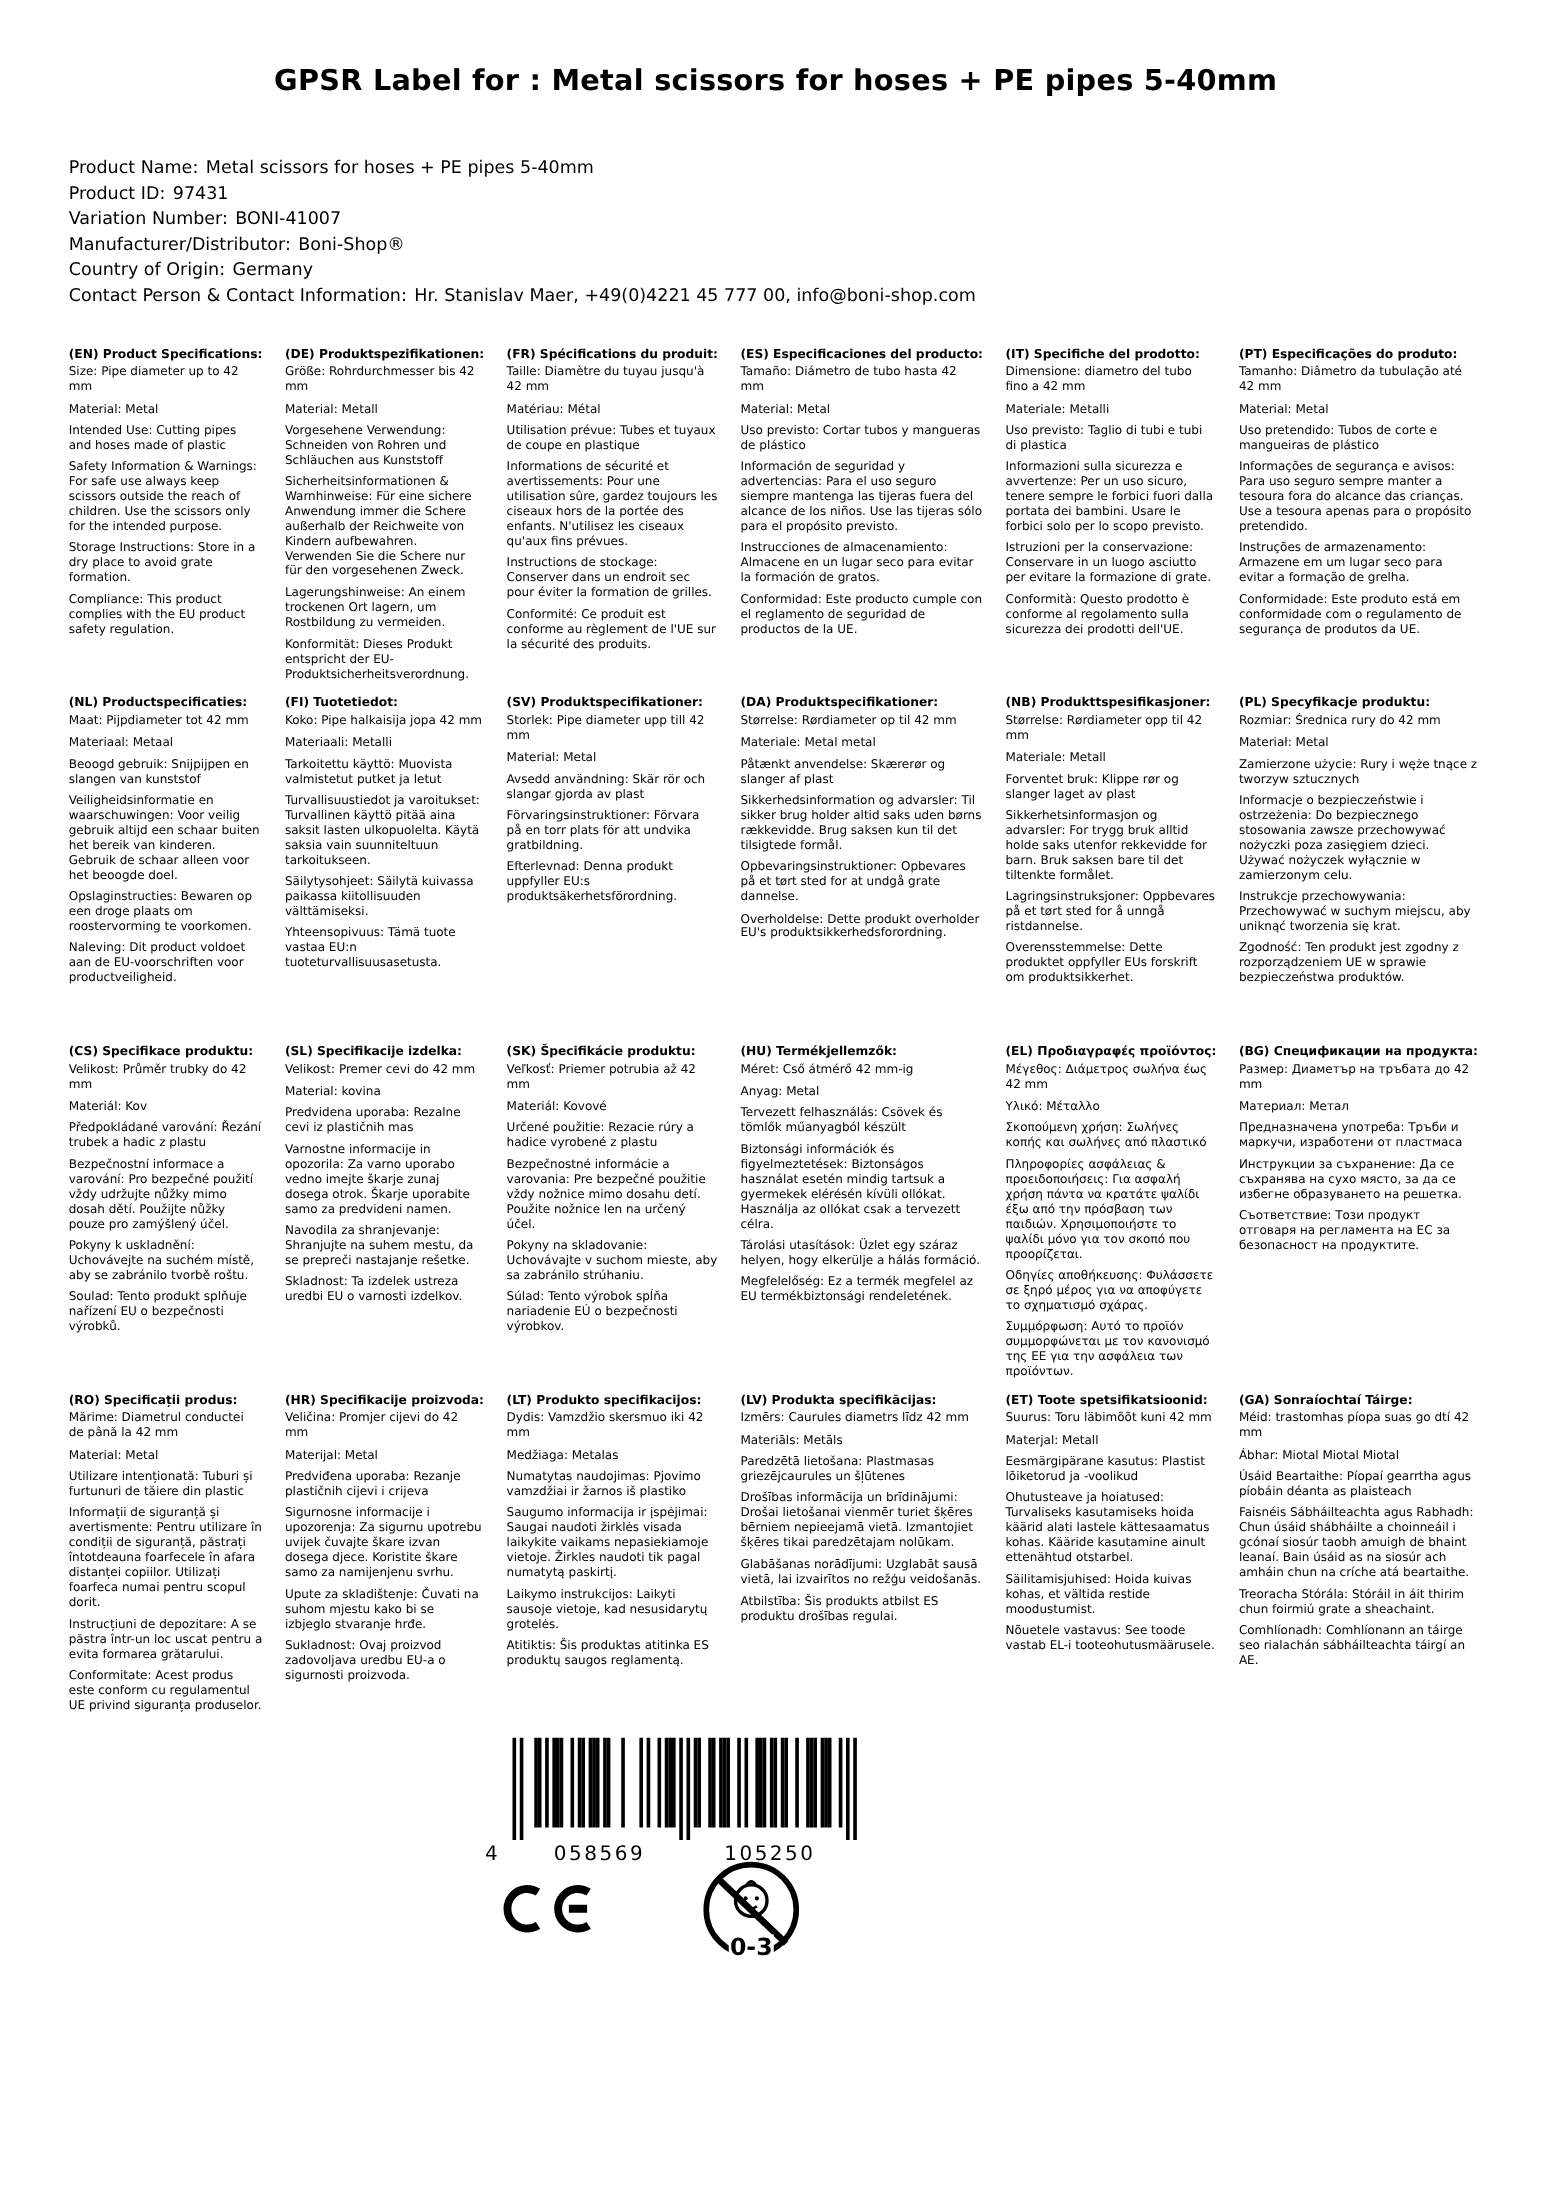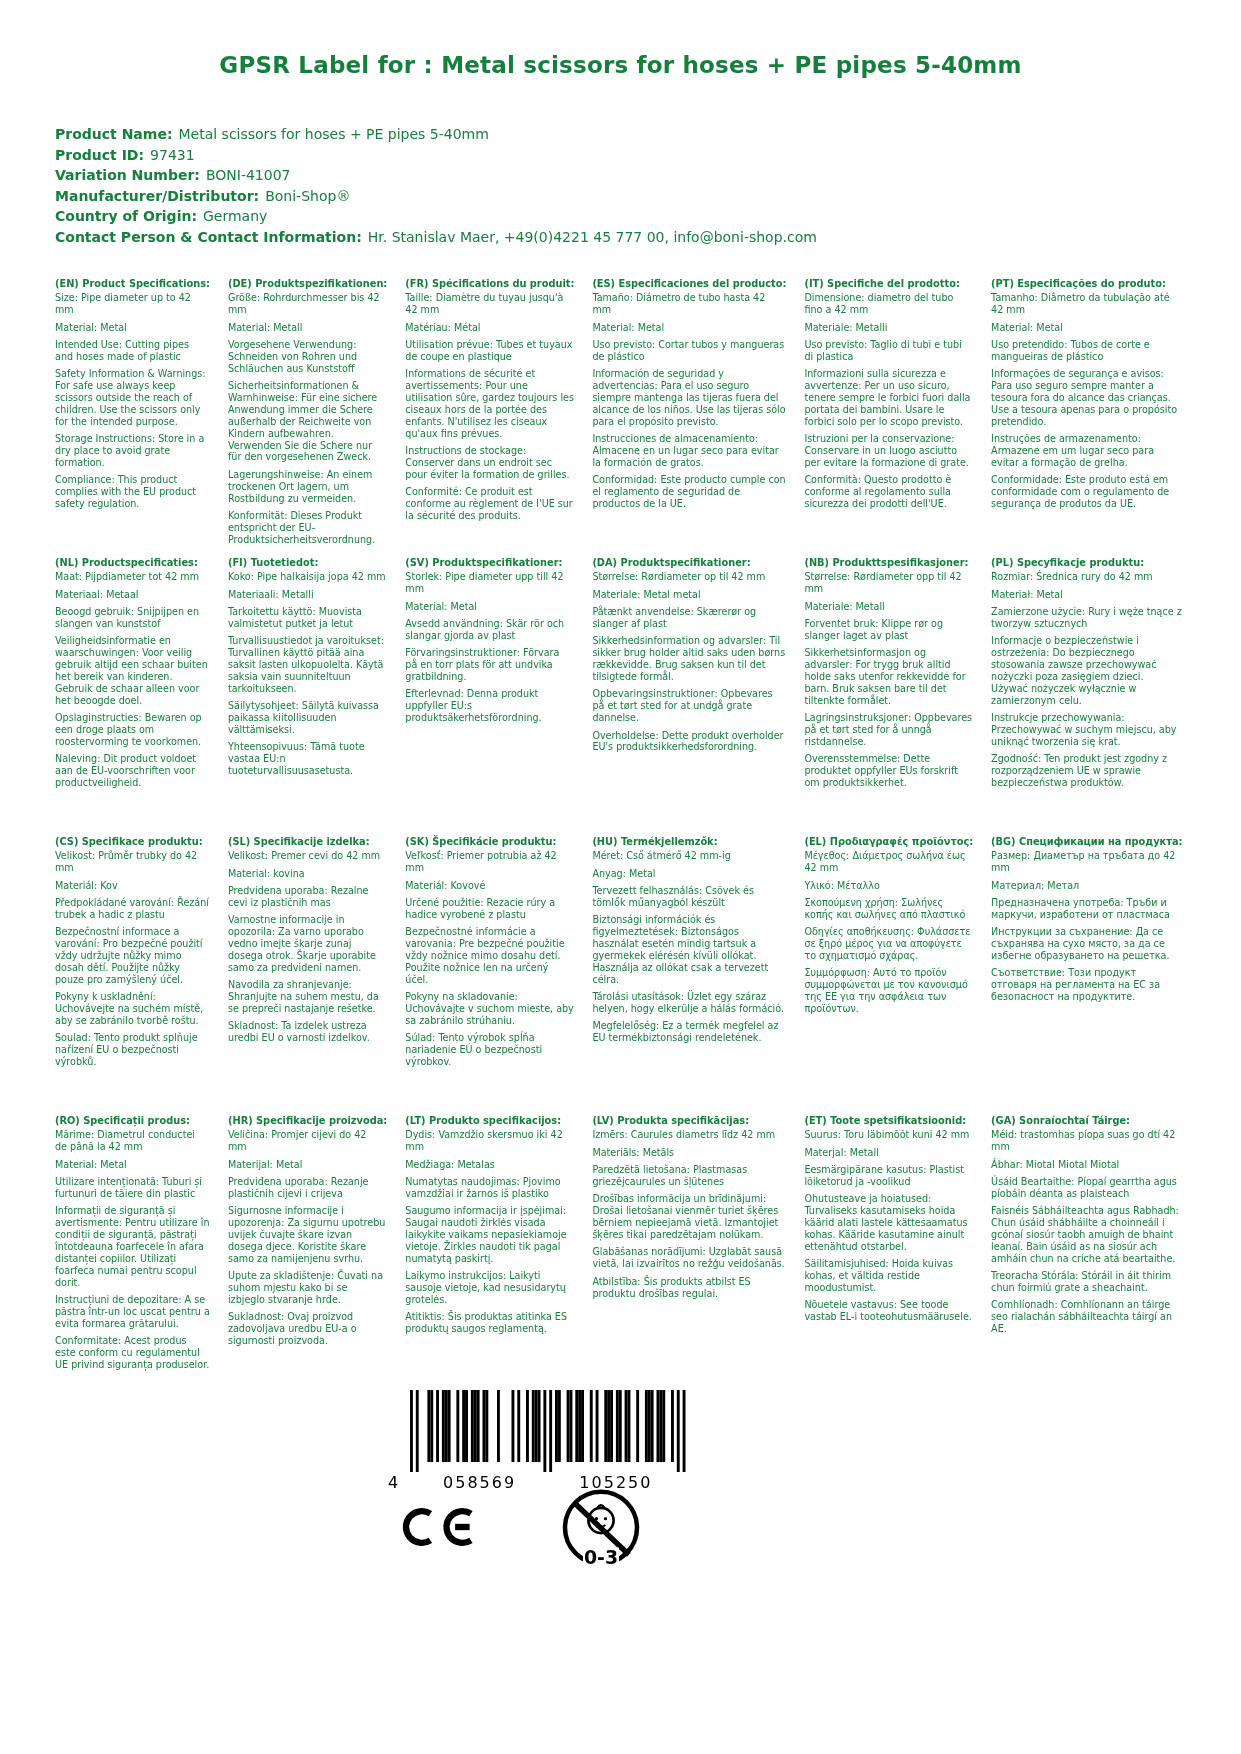--- a/index.html
+++ b/index.html
@@ -1,32 +1,32 @@
 <!DOCTYPE html>
 <html><head>
 <meta charset="utf-8">
 <style>
   html,body{margin:0;padding:0;background:#fff;}
   .page{
     position:relative;
     width:1241px;height:1754px;
     background:#ffffff;
     font-family:"DejaVu Sans","Liberation Sans",sans-serif;
-    color:#15803d;
+    color:#000000;
     overflow:hidden;
     margin:0 auto;
   }
   .title{
     position:absolute;top:52px;left:0;width:100%;
     text-align:center;font-size:23px;font-weight:bold;letter-spacing:0.2px;
   }
   .info{
     position:absolute;left:55px;top:124px;font-size:14px;line-height:20.5px;
   }
-  .info-row .lbl{font-weight:bold;}
+  .info-row .lbl{font-weight:normal;}
   .info-row .val{font-weight:normal;margin-left:6px;}
   .grid{
     position:absolute;left:55px;top:278px;width:1140px;
     display:grid;
     grid-template-columns:repeat(6,1fr);
     column-gap:2px;
     grid-auto-rows:279px;
   }
   .spec-block{overflow:visible;padding-right:16px;}
   .spec-heading{
@@ -198,20 +198,21 @@
         <p class="spec-text">Tervezett felhasználás: Csövek és tömlők műanyagból készült</p>
         <p class="spec-text">Biztonsági információk és figyelmeztetések: Biztonságos használat esetén mindig tartsuk a gyermekek elérésén kívüli ollókat. Használja az ollókat csak a tervezett célra.</p>
         <p class="spec-text">Tárolási utasítások: Üzlet egy száraz helyen, hogy elkerülje a hálás formáció.</p>
         <p class="spec-text">Megfelelőség: Ez a termék megfelel az EU termékbiztonsági rendeletének.</p>
       </div>
       <div class="spec-block">
         <div class="spec-heading">(EL) Προδιαγραφές προϊόντος:</div>
         <p class="spec-text">Μέγεθος: Διάμετρος σωλήνα έως 42 mm</p>
         <p class="spec-text">Υλικό: Μέταλλο</p>
         <p class="spec-text">Σκοπούμενη χρήση: Σωλήνες κοπής και σωλήνες από πλαστικό</p>
+        <p class="spec-text">Πληροφορίες ασφάλειας &amp; προειδοποιήσεις: Για ασφαλή χρήση πάντα να κρατάτε ψαλίδι έξω από την πρόσβαση των παιδιών. Χρησιμοποιήστε το ψαλίδι μόνο για τον σκοπό που προορίζεται.</p>
         <p class="spec-text">Οδηγίες αποθήκευσης: Φυλάσσετε σε ξηρό μέρος για να αποφύγετε το σχηματισμό σχάρας.</p>
         <p class="spec-text">Συμμόρφωση: Αυτό το προϊόν συμμορφώνεται με τον κανονισμό της ΕΕ για την ασφάλεια των προϊόντων.</p>
       </div>
       <div class="spec-block">
         <div class="spec-heading">(BG) Спецификации на продукта:</div>
         <p class="spec-text">Размер: Диаметър на тръбата до 42 mm</p>
         <p class="spec-text">Материал: Метал</p>
         <p class="spec-text">Предназначена употреба: Тръби и маркучи, изработени от пластмаса</p>
         <p class="spec-text">Инструкции за съхранение: Да се съхранява на сухо място, за да се избегне образуването на решетка.</p>
         <p class="spec-text">Съответствие: Този продукт отговаря на регламента на ЕС за безопасност на продуктите.</p>

